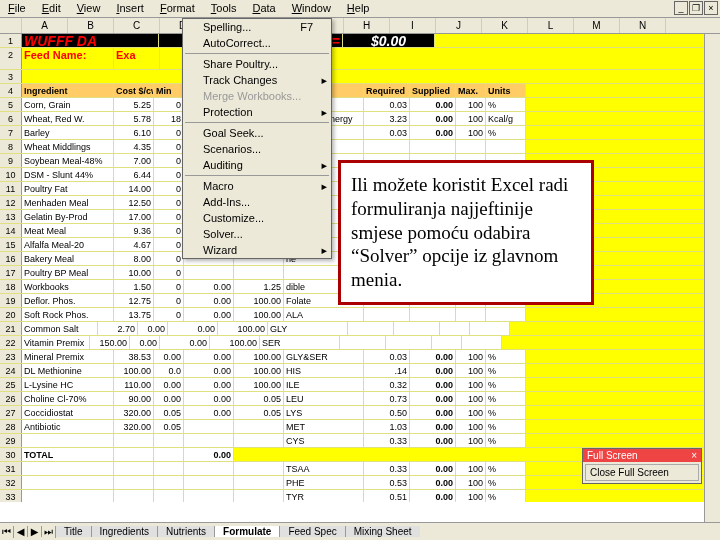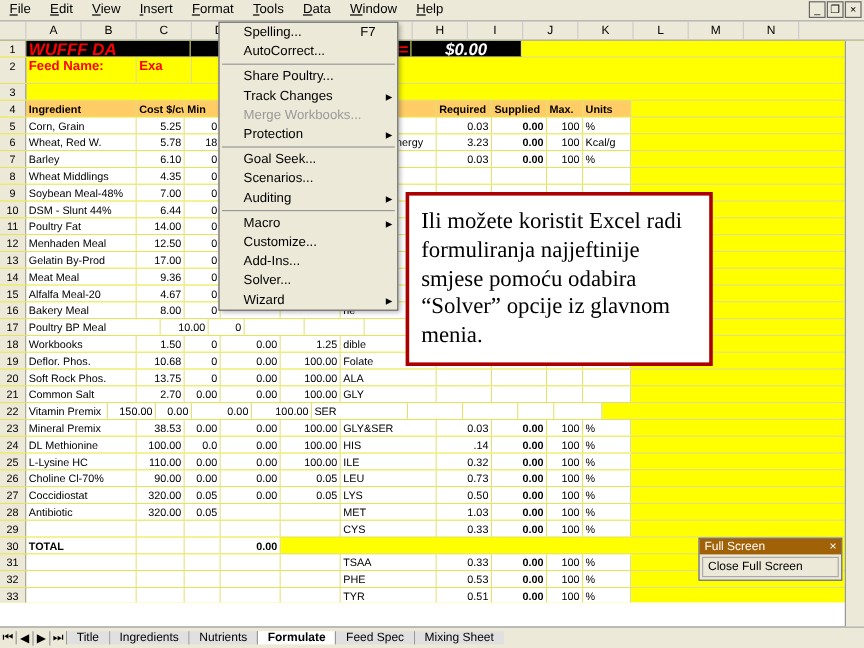--- a/index.html
+++ b/index.html
@@ -22,21 +22,21 @@
   .dd-item { padding:2px 18px 2px 20px; font-size:11px; position:relative;}
   .dd-item.sel { background:#0a246a; color:#fff; }
   .dd-sep { border-top:1px solid #999; margin:2px 2px; }
   .dd-item .arrow{ position:absolute; right:4px; }
   .callout { position:absolute; left:338px; top:160px; width:256px; background:#fff; border:3px solid #a00; padding:10px; font-family:'Times New Roman',serif; font-size:19px; line-height:1.25; z-index:5;}
   .tabs { position:absolute; bottom:0; left:0; right:0; height:18px; background:#ece9d8; display:flex; align-items:center; font-size:10px; border-top:1px solid #999;}
   .tabs .nav{ width:14px; text-align:center; border-right:1px solid #999;}
   .tab{ padding:0 8px; border-right:1px solid #999; background:#e0e0e0;}
   .tab.active{ background:#fff; font-weight:bold;}
   .fullscreen-bar{ position:absolute; right:18px; top:448px; width:120px; background:#ece9d8; border:1px solid #666; font-size:10px; z-index:6;}
-  .fullscreen-bar .t{ background:#a16207; color:#fff; padding:1px 4px; display:flex; justify-content:space-between;}
+  .fullscreen-bar .t{ background:#ef4444; color:#fff; padding:1px 4px; display:flex; justify-content:space-between;}
   .fullscreen-bar .b{ padding:2px 4px; border:1px solid #aaa; margin:2px;}
   .whitecells .c{ background:#fff;}
   .win-ctrl{ position:absolute; right:2px; top:1px; display:flex; gap:1px;}
   .win-ctrl span{ width:14px; height:14px; background:#ece9d8; border:1px solid #666; text-align:center; font-size:9px; line-height:12px;}
   .scroll-v{position:absolute;right:0;top:34px;bottom:18px;width:16px;background:#ece9d8;border-left:1px solid #999;}
   .scroll-h{position:absolute;left:420px;right:16px;bottom:0;height:16px;background:#ece9d8;}
 </style>
 </head>
 <body>
 
@@ -254,21 +254,21 @@
         <div class="c num" style="width:50px"></div>
         <div class="c num" style="width:50px"></div>
         <div class="c" style="width:80px">ne</div>
         <div class="c num" style="width:46px"></div>
         <div class="c num" style="width:46px;font-weight:bold"></div>
         <div class="c num" style="width:30px"></div>
         <div class="c" style="width:40px"></div>
       </div>
       <div class="row whitecells">
         <div class="rowhdr">17</div>
-        <div class="c" style="width:112px">Poultry BP Meal</div>
+        <div class="c" style="width:92px">Poultry BP Meal</div>
         <div class="c num" style="width:40px">10.00</div>
         <div class="c num" style="width:30px">0</div>
         <div class="c num" style="width:50px"></div>
         <div class="c num" style="width:50px"></div>
         <div class="c" style="width:80px"></div>
         <div class="c num" style="width:46px"></div>
         <div class="c num" style="width:46px;font-weight:bold"></div>
         <div class="c num" style="width:30px"></div>
         <div class="c" style="width:40px"></div>
       </div>
@@ -281,21 +281,21 @@
         <div class="c num" style="width:50px">1.25</div>
         <div class="c" style="width:80px">dible</div>
         <div class="c num" style="width:46px"></div>
         <div class="c num" style="width:46px;font-weight:bold"></div>
         <div class="c num" style="width:30px"></div>
         <div class="c" style="width:40px"></div>
       </div>
       <div class="row whitecells">
         <div class="rowhdr">19</div>
         <div class="c" style="width:92px">Deflor. Phos.</div>
-        <div class="c num" style="width:40px">10.68</div>
+        <div class="c num" style="width:40px">12.75</div>
         <div class="c num" style="width:30px">0</div>
         <div class="c num" style="width:50px">0.00</div>
         <div class="c num" style="width:50px">100.00</div>
         <div class="c" style="width:80px">Folate</div>
         <div class="c num" style="width:46px"></div>
         <div class="c num" style="width:46px;font-weight:bold"></div>
         <div class="c num" style="width:30px"></div>
         <div class="c" style="width:40px"></div>
       </div>
       <div class="row whitecells">
@@ -306,21 +306,21 @@
         <div class="c num" style="width:50px">0.00</div>
         <div class="c num" style="width:50px">100.00</div>
         <div class="c" style="width:80px">ALA</div>
         <div class="c num" style="width:46px"></div>
         <div class="c num" style="width:46px;font-weight:bold"></div>
         <div class="c num" style="width:30px"></div>
         <div class="c" style="width:40px"></div>
       </div>
       <div class="row whitecells">
         <div class="rowhdr">21</div>
-        <div class="c" style="width:92px">Common Salt</div>
+        <div class="c" style="width:76px">Common Salt</div>
         <div class="c num" style="width:40px">2.70</div>
         <div class="c num" style="width:30px">0.00</div>
         <div class="c num" style="width:50px">0.00</div>
         <div class="c num" style="width:50px">100.00</div>
         <div class="c" style="width:80px">GLY</div>
         <div class="c num" style="width:46px"></div>
         <div class="c num" style="width:46px;font-weight:bold"></div>
         <div class="c num" style="width:30px"></div>
         <div class="c" style="width:40px"></div>
       </div>
@@ -484,22 +484,22 @@
     <div class="dd-item">Share Poultry...</div>
     <div class="dd-item">Track Changes<span class="arrow">▸</span></div>
     <div class="dd-item" style="color: rgb(153, 153, 153);">Merge Workbooks...</div>
     <div class="dd-item">Protection<span class="arrow">▸</span></div>
     <div class="dd-sep"></div>
     <div class="dd-item">Goal Seek...</div>
     <div class="dd-item">Scenarios...</div>
     <div class="dd-item">Auditing<span class="arrow">▸</span></div>
     <div class="dd-sep"></div>
     <div class="dd-item">Macro<span class="arrow">▸</span></div>
+    <div class="dd-item">Add-Ins...</div>
     <div class="dd-item">Customize...</div>
-    <div class="dd-item">Add-Ins...</div>
     <div class="dd-item">Solver...</div>
     <div class="dd-item">Wizard<span class="arrow">▸</span></div>
   </div>
 
 <div class="callout">
   <span>Ili možete koristit Excel radi formuliranja najjeftinije smjese pomoću odabira “Solver” opcije iz glavnom menia.</span>
 </div>
 
 <div class="fullscreen-bar">
   <div class="t">

